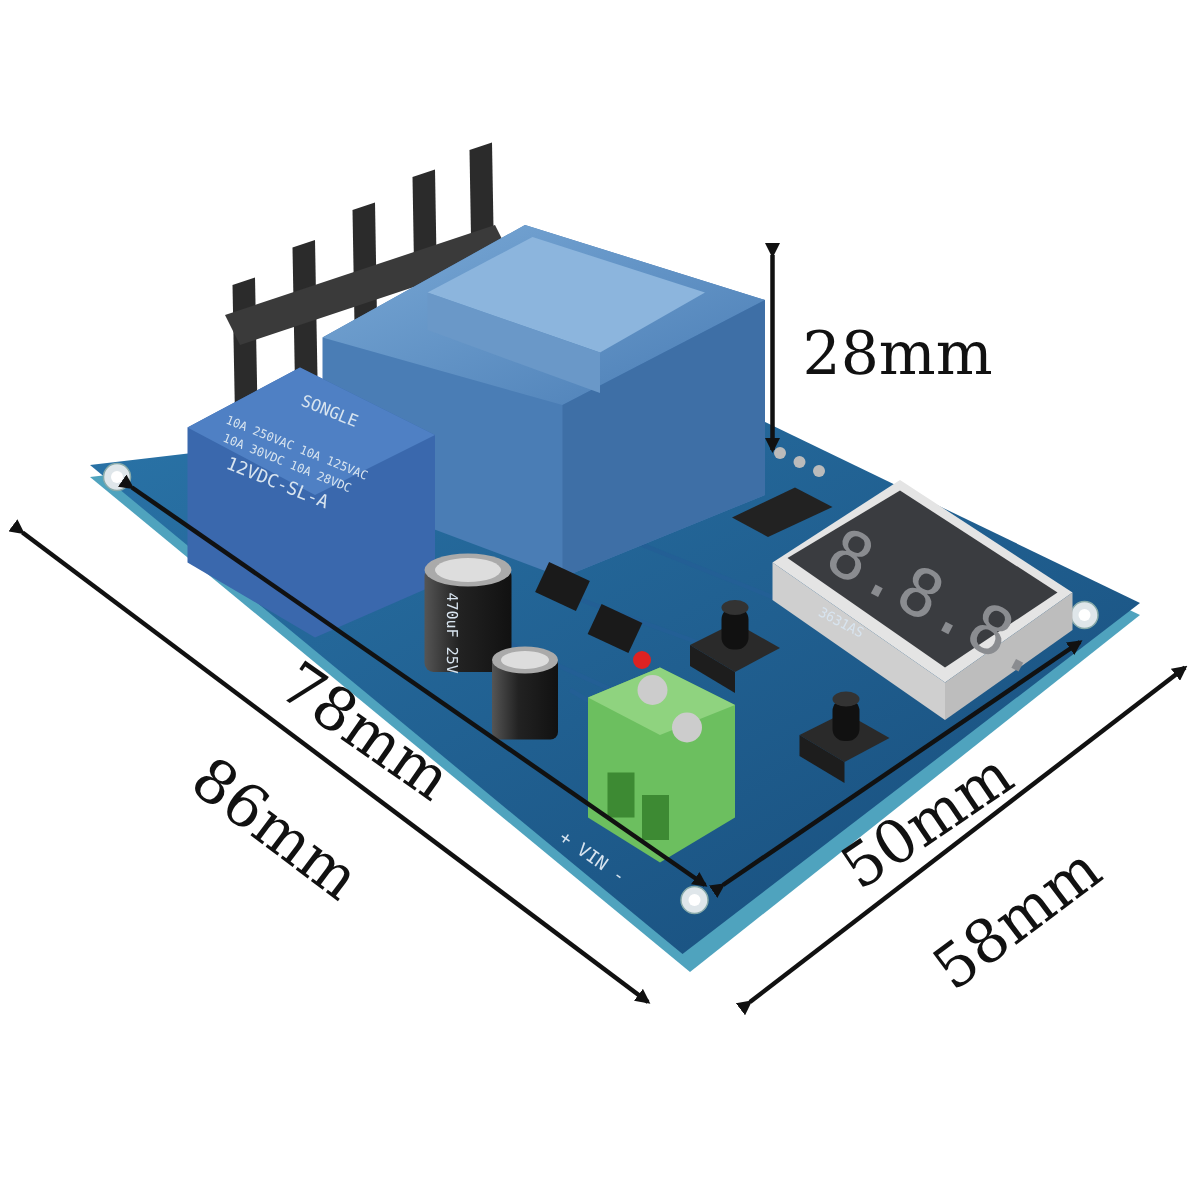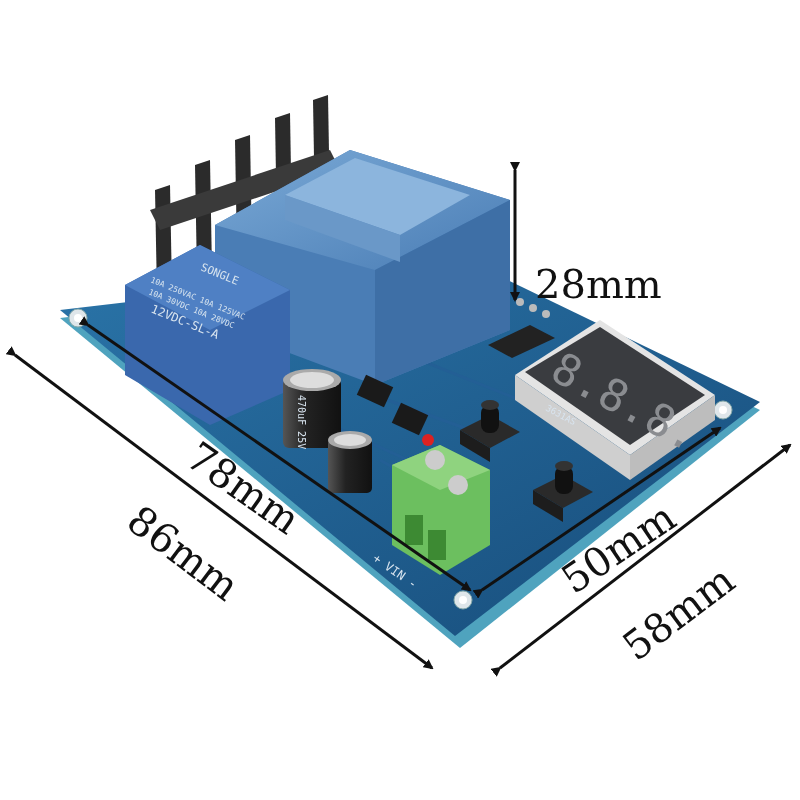--- a/index.html
+++ b/index.html
@@ -131,18 +131,18 @@
 
     <g>
       <line x1="515" y1="170" x2="515" y2="300" stroke="#111" stroke-width="3" marker-start="url(#ah)" marker-end="url(#ah)"></line>
       <line x1="88" y1="325" x2="470" y2="590" stroke="#111" stroke-width="3" marker-start="url(#ah)" marker-end="url(#ah)"></line>
       <line x1="15" y1="355" x2="432" y2="668" stroke="#111" stroke-width="3" marker-start="url(#ah)" marker-end="url(#ah)"></line>
       <line x1="482" y1="590" x2="720" y2="428" stroke="#111" stroke-width="3" marker-start="url(#ah)" marker-end="url(#ah)"></line>
       <line x1="500" y1="668" x2="790" y2="445" stroke="#111" stroke-width="3" marker-start="url(#ah)" marker-end="url(#ah)"></line>
     </g>
   </svg>
 
-  <div class="dim" style="left:535px;top:213px;margin-top:48px;">28mm</div>
+  <div class="dim" style="left:535px;top:213px;">28mm</div>
   <div class="dim" style="left:180px;top:465px;transform:rotate(35deg);">78mm</div>
   <div class="dim" style="left:120px;top:530px;transform:rotate(37deg);">86mm</div>
   <div class="dim" style="left:555px;top:525px;transform:rotate(-34deg);">50mm</div>
   <div class="dim" style="left:615px;top:590px;transform:rotate(-37deg);">58mm</div>
 </div>
 
 </body></html>

